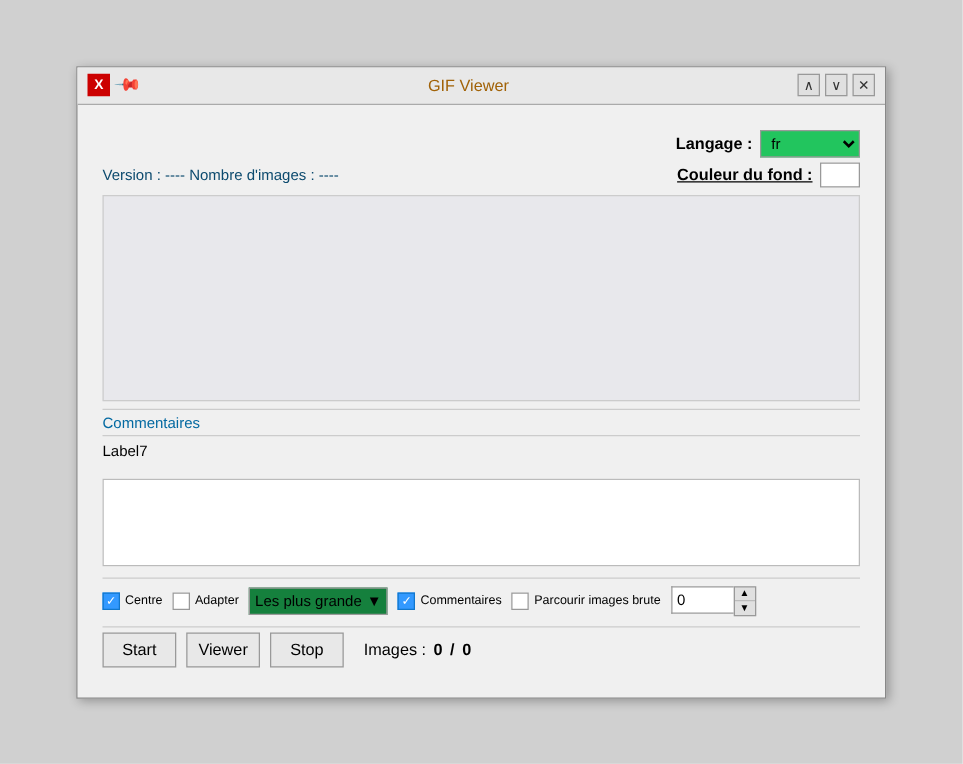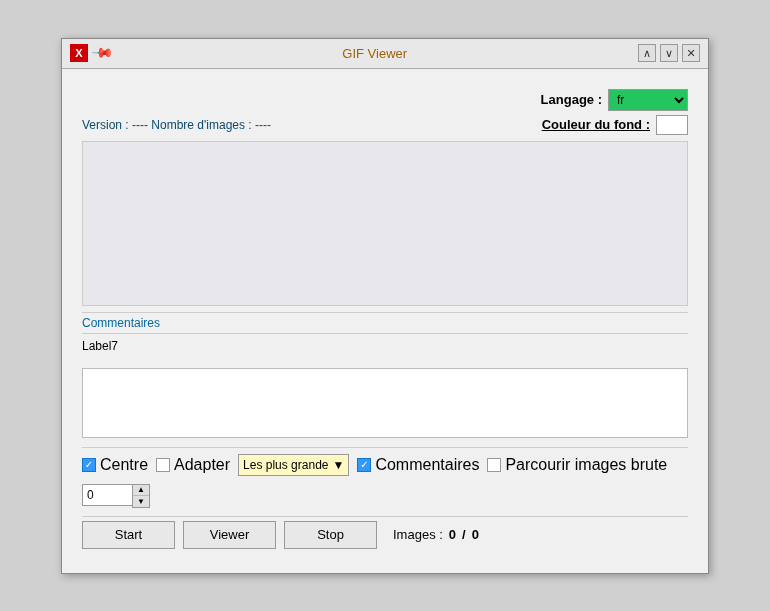--- a/index.html
+++ b/index.html
@@ -182,25 +182,25 @@
       color: white;
       font-size: 10px;
     }
     .checkbox-empty {
       width: 14px;
       height: 14px;
       background: white;
       border: 1px solid #999;
     }
     .checkbox-label {
-      font-size: 16px;
+      font-size: 10px;
     }
     .dropdown-btn {
       height: 22px;
-      background: #fef9c3;
+      background: #15803d;
       border: 1px solid #999;
       padding: 0 4px;
       font-size: 12px;
       display: flex;
       align-items: center;
       gap: 4px;
       cursor: pointer;
       min-width: 110px;
     }
     .spinner-arrows {
@@ -238,21 +238,21 @@
       align-items: center;
     }
     .buttons-row {
       display: flex;
       align-items: center;
       gap: 8px;
       padding: 4px 0;
       border-top: 1px solid #ccc;
     }
     .action-btn {
-      width: 93px;
+      width: 59px;
       height: 28px;
       background: #e8e8e8;
       border: 1px solid #999;
       font-size: 13px;
       cursor: pointer;
       display: flex;
       align-items: center;
       justify-content: center;
     }
     .images-info {

